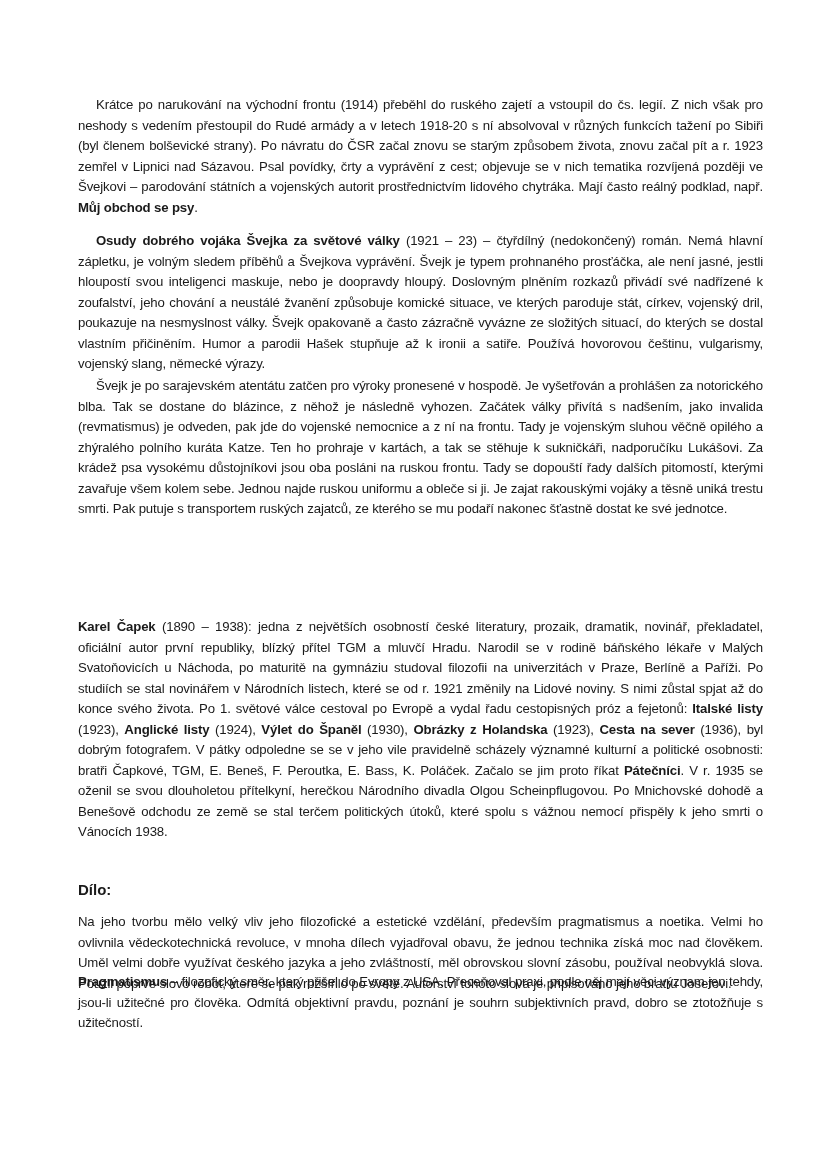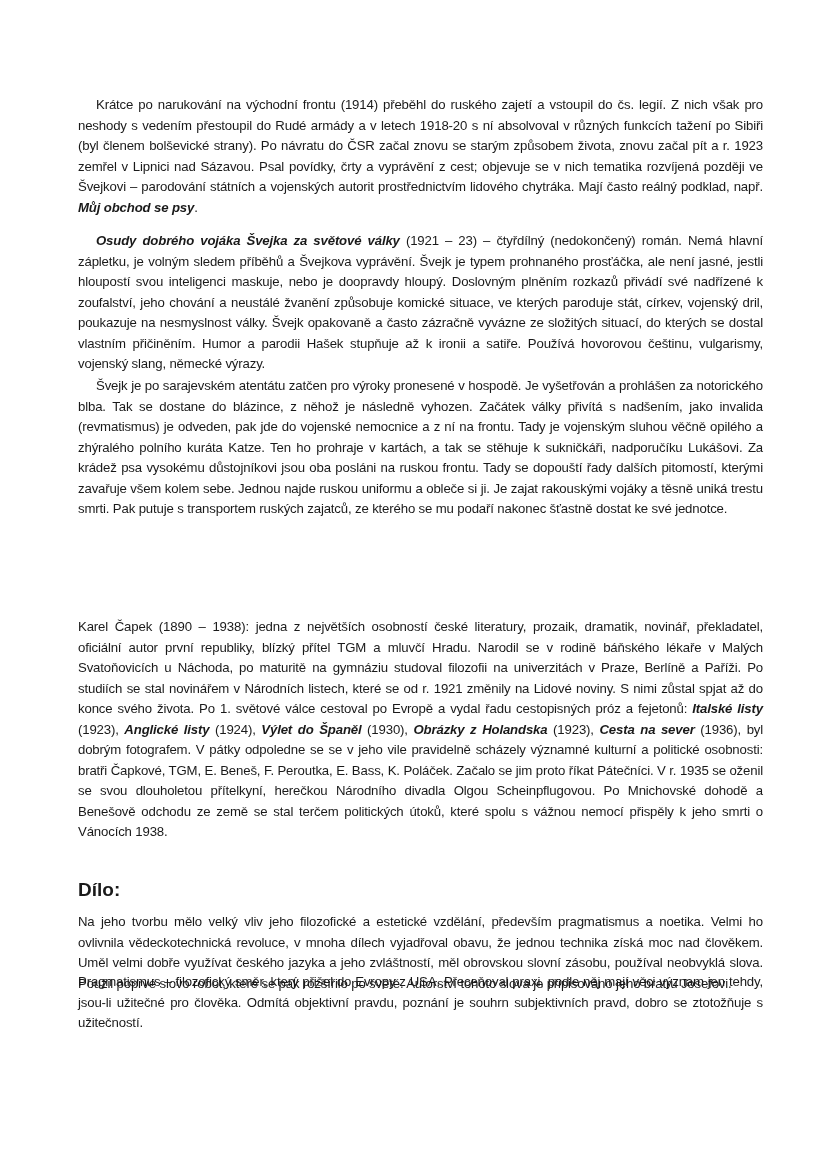--- a/index.html
+++ b/index.html
@@ -9,23 +9,23 @@
     color: #1a1a1a;
   }
   .page { position: absolute; left: 78px; width: 685px; top: 0; }
   .para {
     position: absolute; left: 0; width: 685px;
     font-size: 13.2px; line-height: 20.5px;
     text-align: justify; letter-spacing: -0.15px; word-spacing: 0px;
     margin: 0;
   }
   .indent { text-indent: 18px; }
-  b, .b { font-weight: normal; }
-  .bi { font-weight: bold; font-style: italic; }
-  .heading { position: absolute; left: 0; font-size: 19px; font-weight: bold; line-height: 20px; }
+  b, .b { font-weight: bold; }
+  .bi { font-weight: bold; }
+  .heading { position: absolute; left: 0; font-size: 15px; font-weight: bold; line-height: 20px; }
 </style>
 </head>
 <body>
 
 <div class="page">
 
   <p class="para indent" style="top:95px;"><span>Krátce po narukování na východní frontu (1914) přeběhl do ruského zajetí a vstoupil do čs. legií. Z nich však pro neshody s vedením přestoupil do Rudé armády a v letech 1918-20 s ní absolvoval v různých funkcích tažení po Sibiři (byl členem bolševické strany). Po návratu do ČSR začal znovu se starým způsobem života, znovu začal pít a r. 1923 zemřel v Lipnici nad Sázavou. Psal povídky, črty a vyprávění z cest; objevuje se v nich tematika rozvíjená později ve Švejkovi – parodování státních a vojenských autorit prostřednictvím lidového chytráka. Mají často reálný podklad, např. </span><span class="bi">Můj obchod se psy</span><span>.</span></p>
 
   <p class="para indent" style="top:231px;"><span class="bi">Osudy dobrého vojáka Švejka za světové války</span><span> (1921 – 23) – čtyřdílný (nedokončený) román. Nemá hlavní zápletku, je volným sledem příběhů a Švejkova vyprávění. Švejk je typem prohnaného prosťáčka, ale není jasné, jestli hloupostí svou inteligenci maskuje, nebo je doopravdy hloupý. Doslovným plněním rozkazů přivádí své nadřízené k zoufalství, jeho chování a neustálé žvanění způsobuje komické situace, ve kterých paroduje stát, církev, vojenský dril, poukazuje na nesmyslnost války. Švejk opakovaně a často zázračně vyvázne ze složitých situací, do kterých se dostal vlastním přičiněním. Humor a parodii Hašek stupňuje až k ironii a satiře. Používá hovorovou češtinu, vulgarismy, vojenský slang, německé výrazy.</span></p>
 

